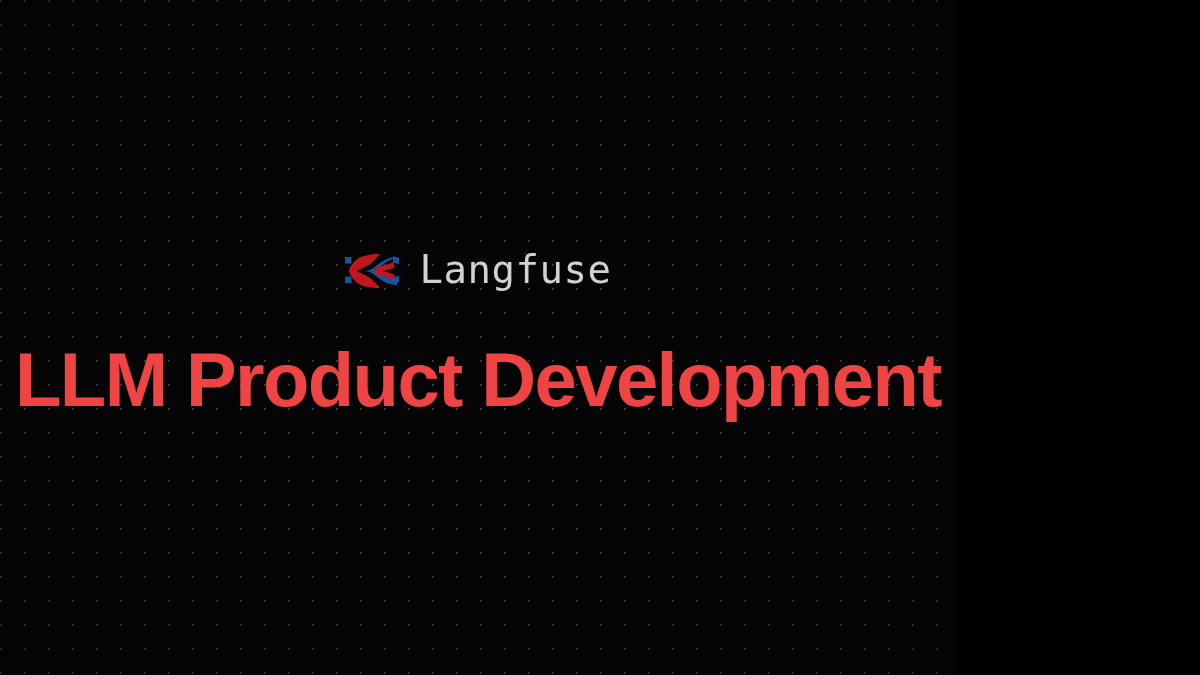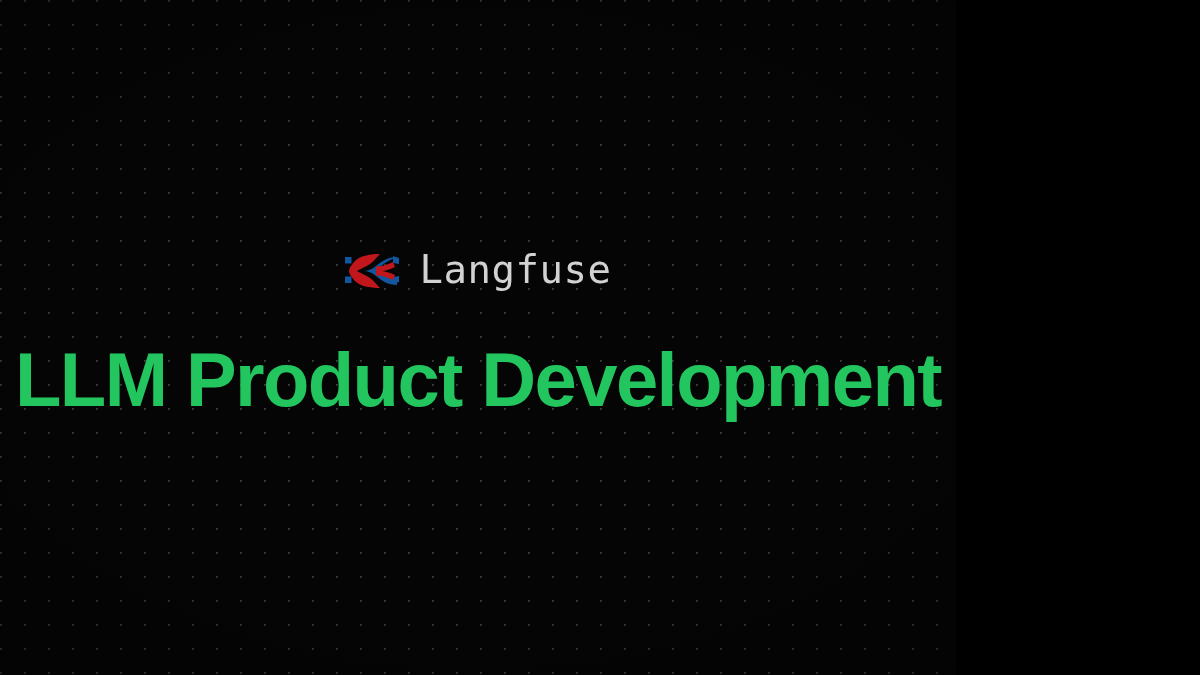--- a/index.html
+++ b/index.html
@@ -85,21 +85,21 @@
     line-height: 1;
     white-space: nowrap;
     -webkit-font-smoothing: antialiased;
   }
 
   
   .headline {
     margin: 0;
     padding: 0;
     text-align: center;
-    color: #22c55e;
+    color: #ef4444;
     font-family: "Liberation Sans", sans-serif;
     font-weight: 700;
     font-size: 76px;
     line-height: 100px;
     letter-spacing: -1.6px;
     white-space: nowrap;
     -webkit-font-smoothing: antialiased;
   }
 
   .headline-line {

